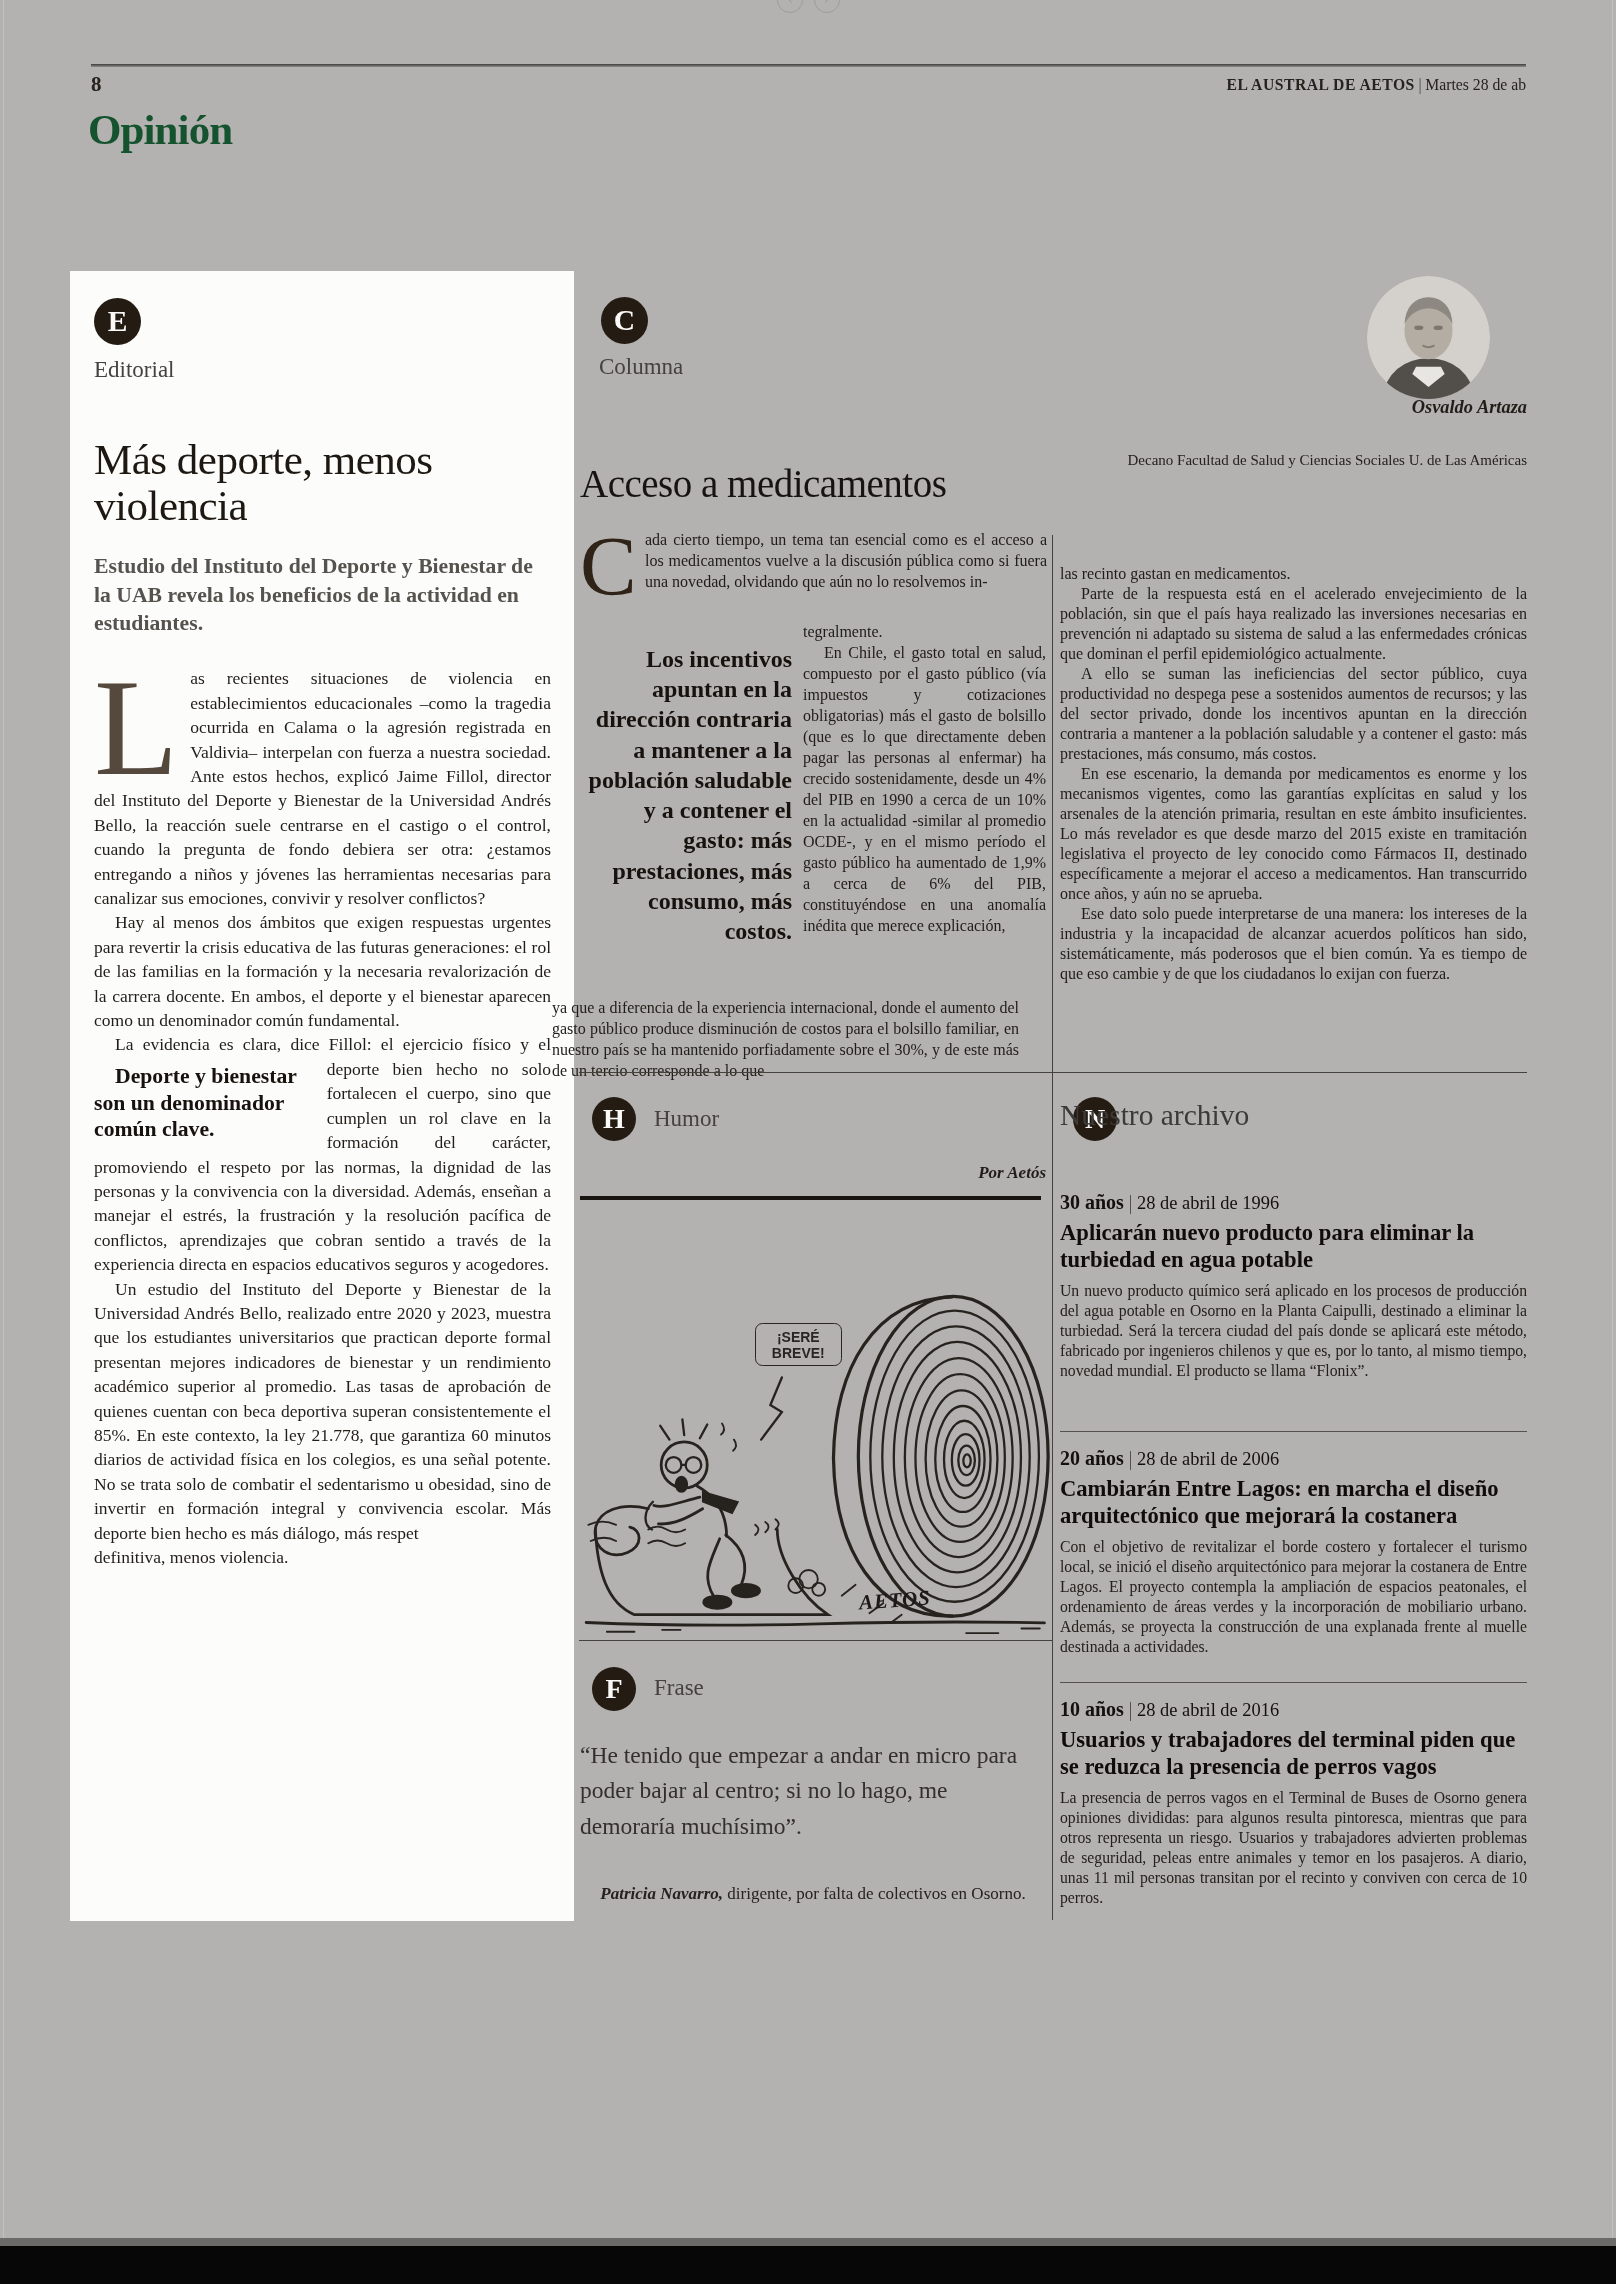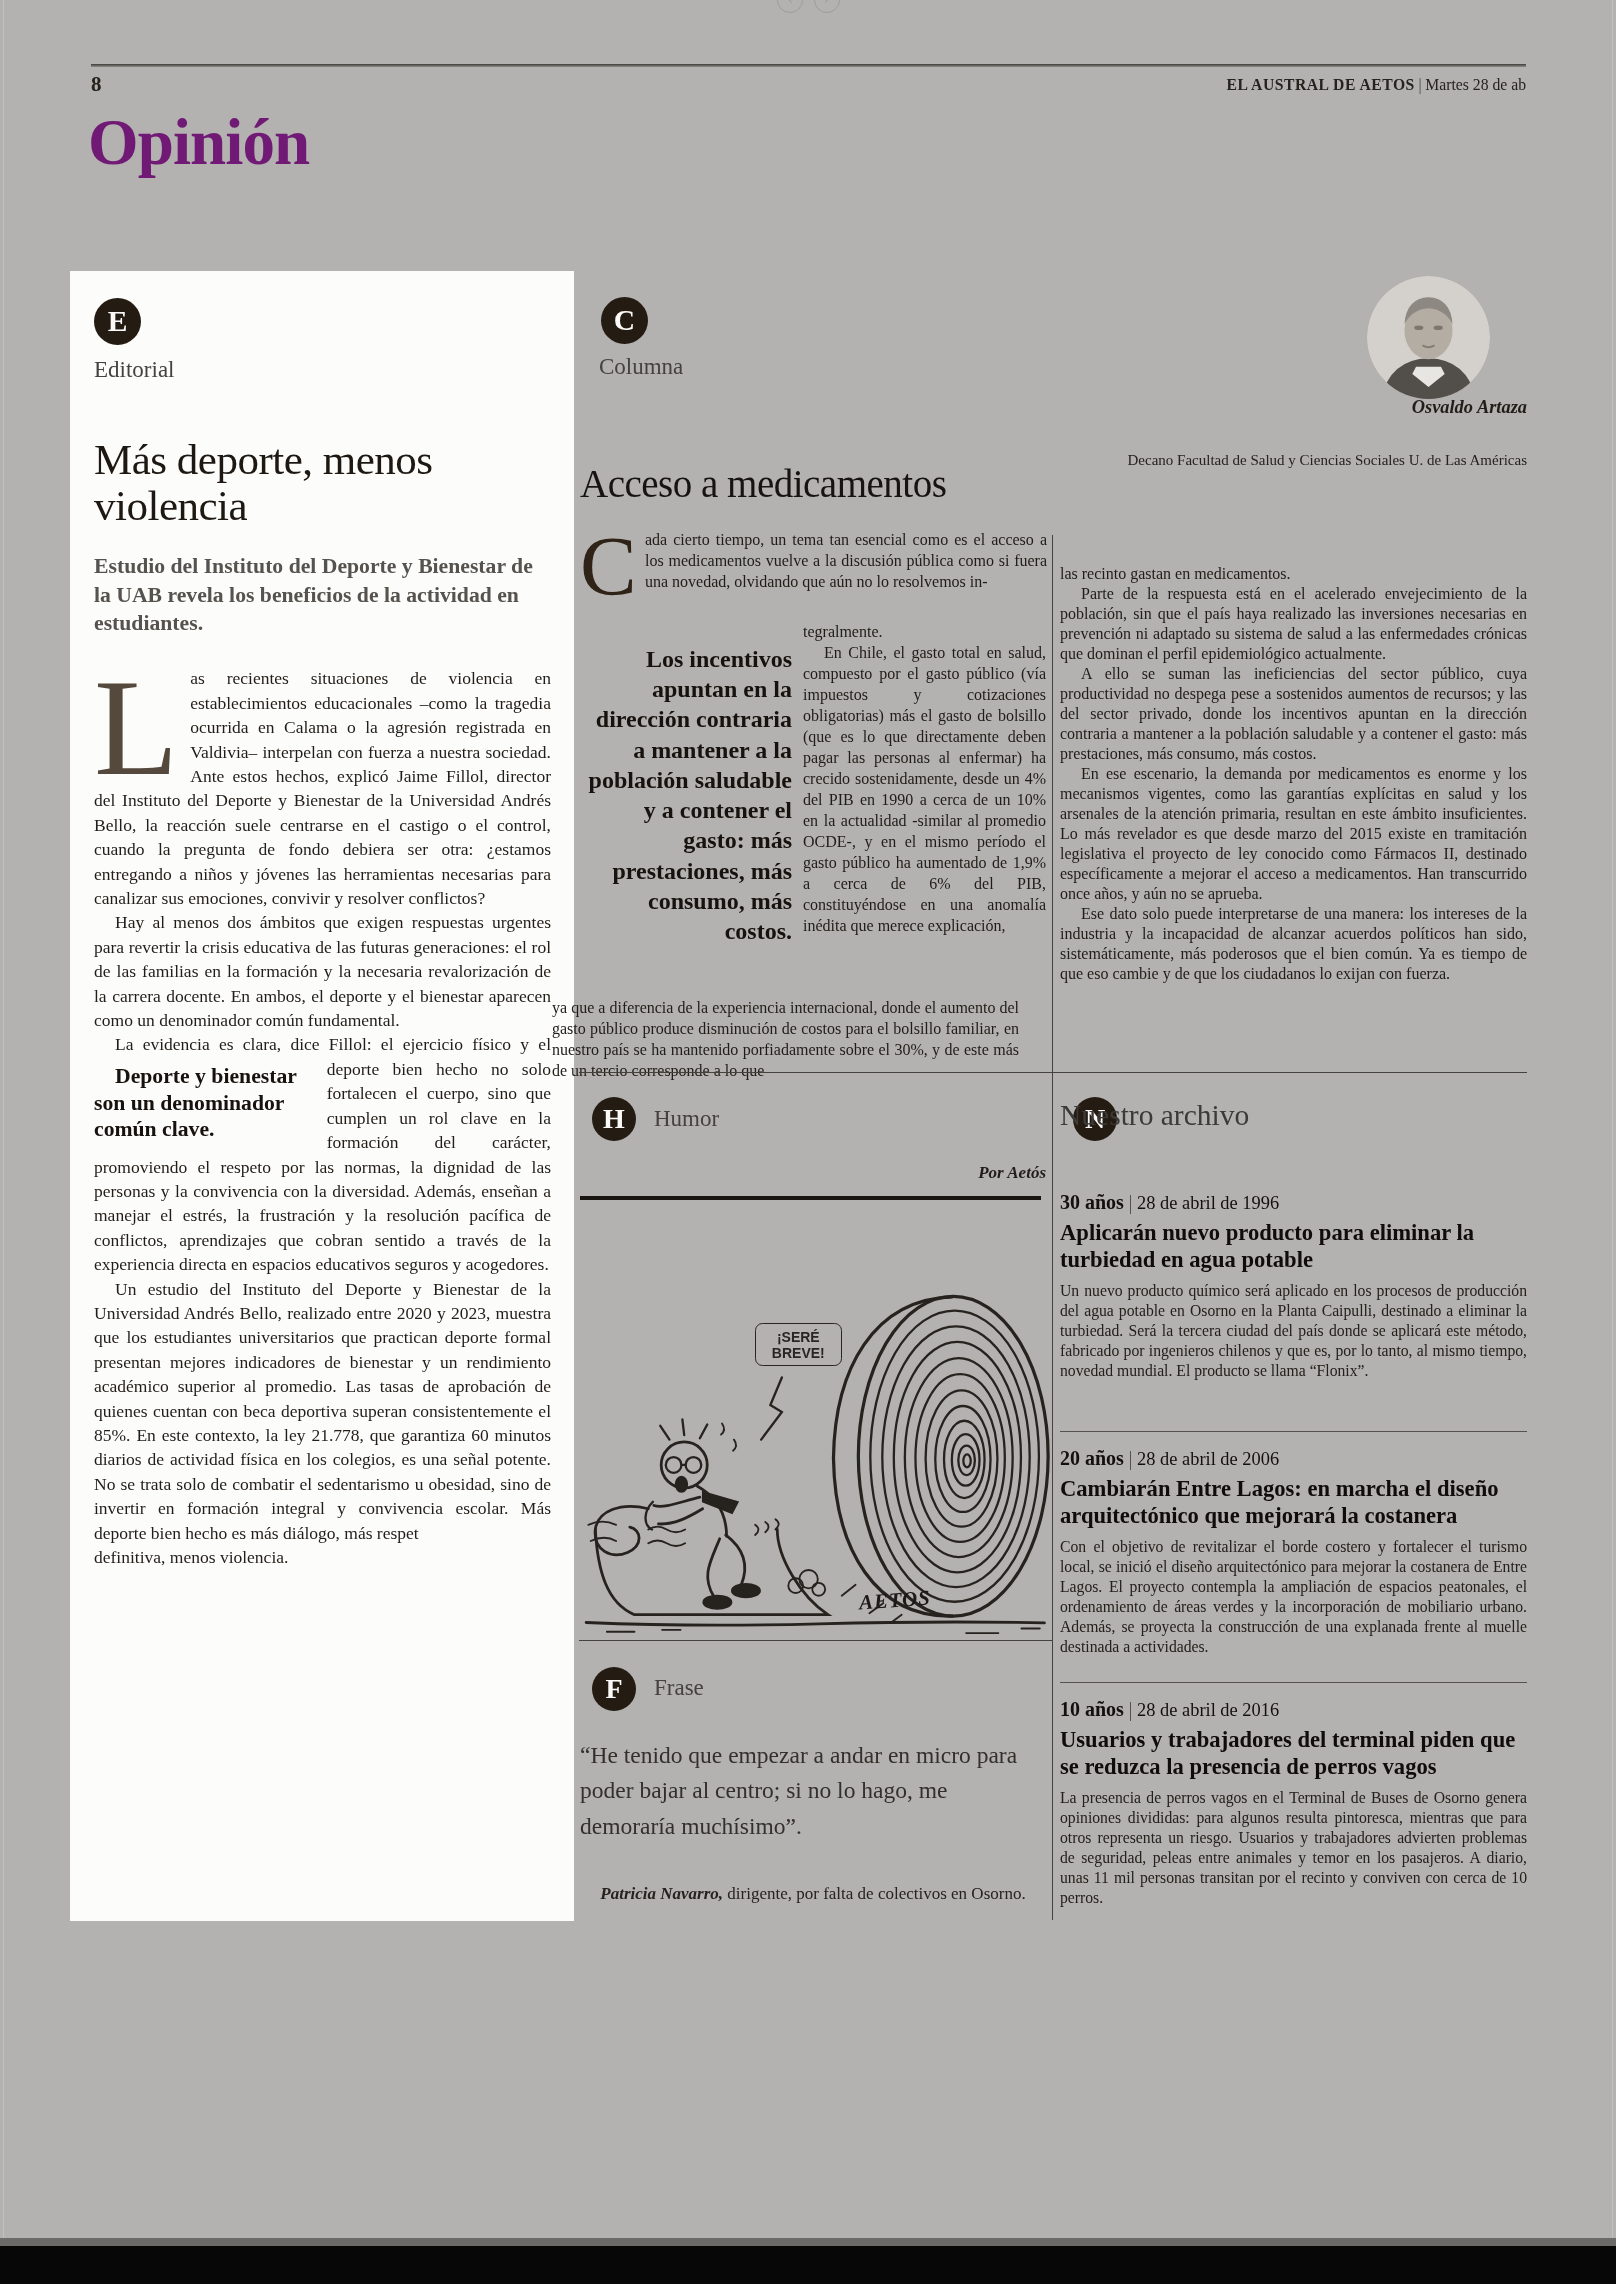--- a/index.html
+++ b/index.html
@@ -16,21 +16,21 @@
     border-radius:50%;color:#9e9d9b;font-size:15.7px;line-height:22px;text-align:center;
     font-family:"DejaVu Sans",sans-serif;background:transparent;
   }
   .page-edge{position:absolute;top:0;bottom:0;width:1.4px;background:#c2c1bf;}
   .top-rule{left:91px;top:64px;width:1435px;height:3.2px;
     background:linear-gradient(#3e3d3a,#8d8c89);}
   .page-number{left:91px;top:72px;font-size:21px;font-weight:bold;color:#26221e;}
   .masthead-line{top:76px;right:90px;font-size:15.7px;color:#26221e;text-align:right;}
   .masthead-line .mh{font-weight:bold;letter-spacing:0.5px;}
   .masthead-line .sep{font-weight:300;color:#4a4744;padding:0 3.7px;}
-  .section-title{left:88px;top:105px;font-size:65px;font-weight:bold;color:#701a75;
+  .section-title{left:88px;top:105px;font-size:43px;font-weight:bold;color:#14532d;
     letter-spacing:-0.9px;}
   .bottom-strip{left:0;top:2238px;width:1616px;height:8.3px;background:#6b6a68;}
   .bottom-band{left:0;top:2246px;width:1616px;height:38px;background:#070707;}
 
   
   .badge{width:47px;height:47px;border-radius:50%;background:#241b13;color:#fbfaf8;
     text-align:center;font-weight:bold;font-size:29.5px;line-height:47px;}
   .kicker{font-size:23px;color:#45423e;}
   .justified{text-align:justify;}
   p{margin:0;}

